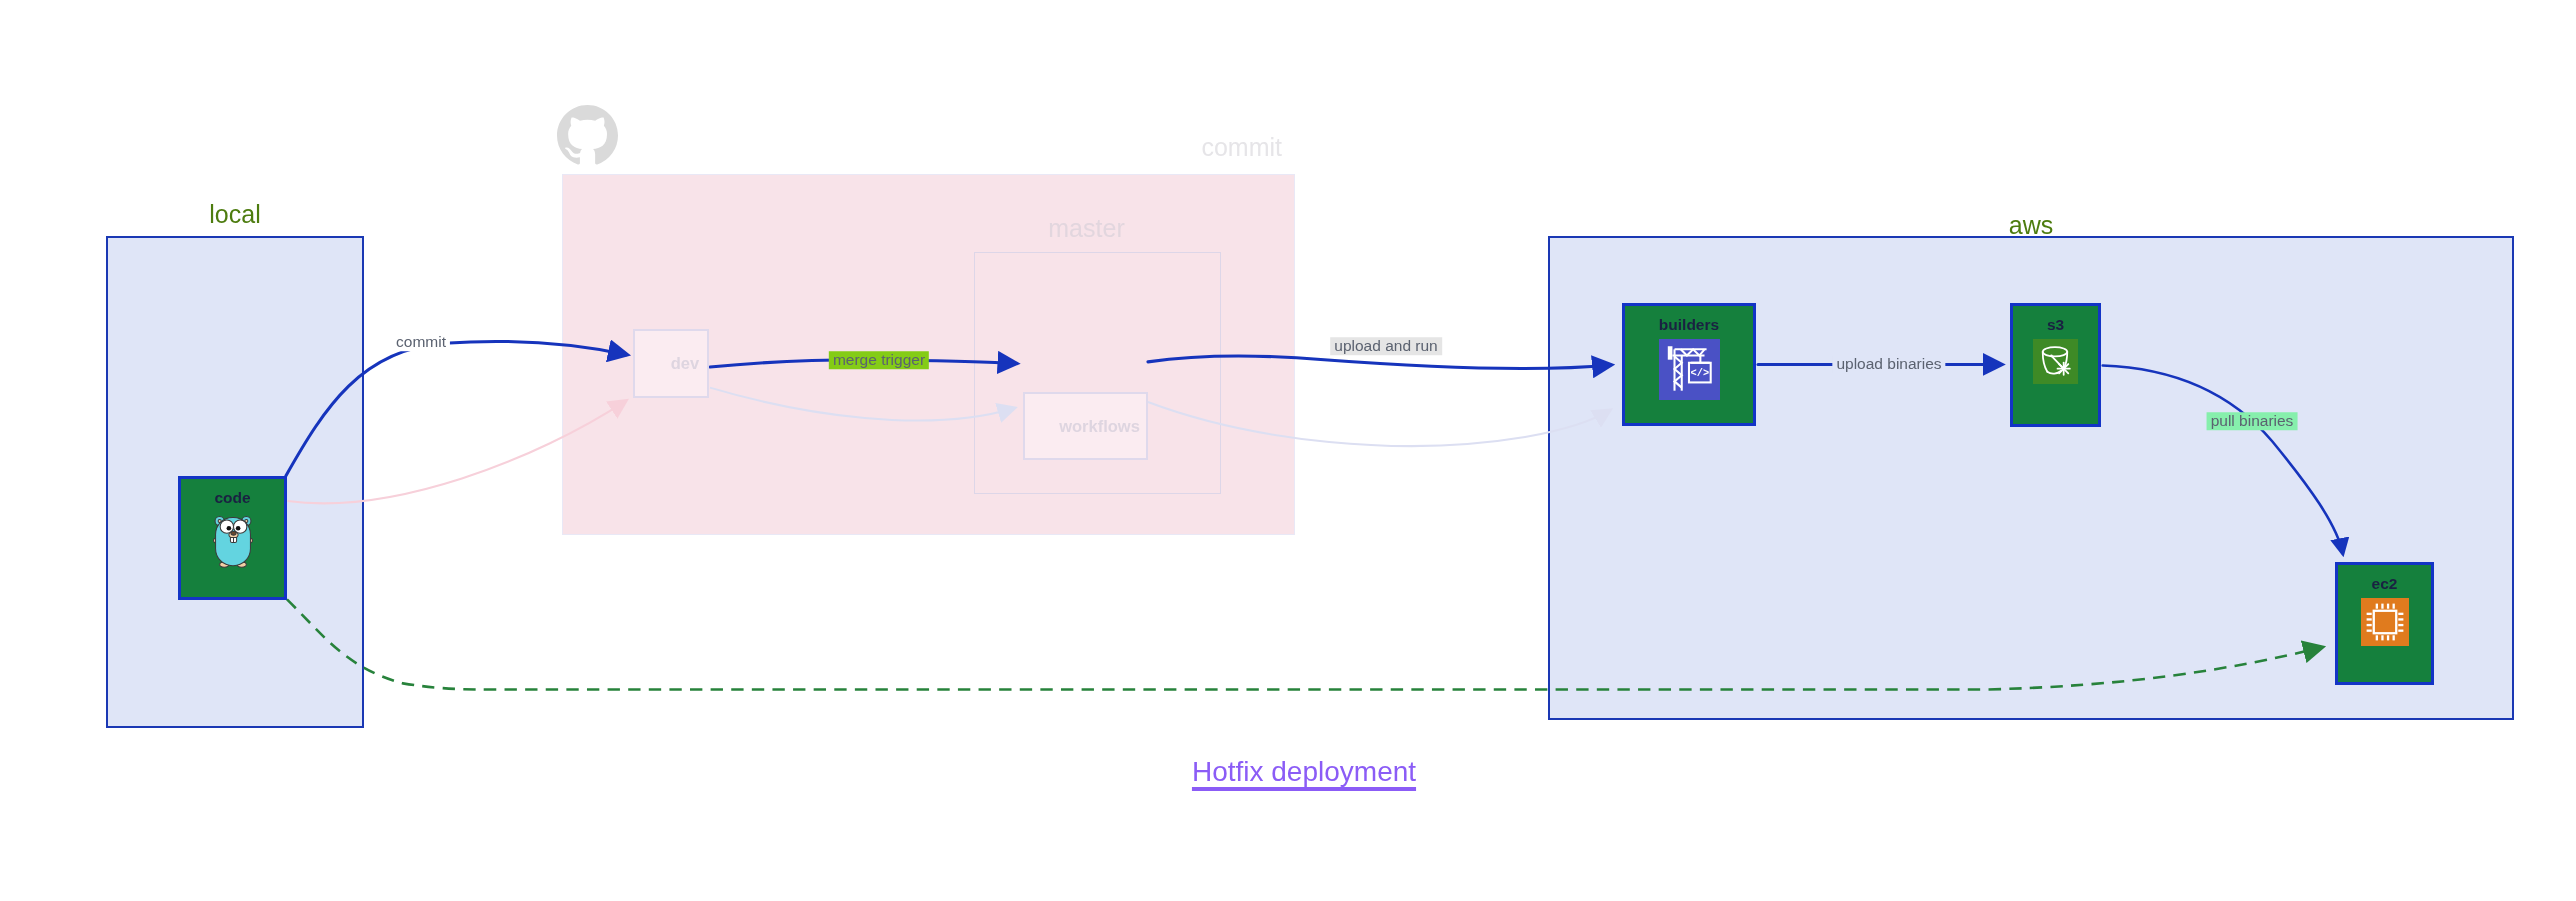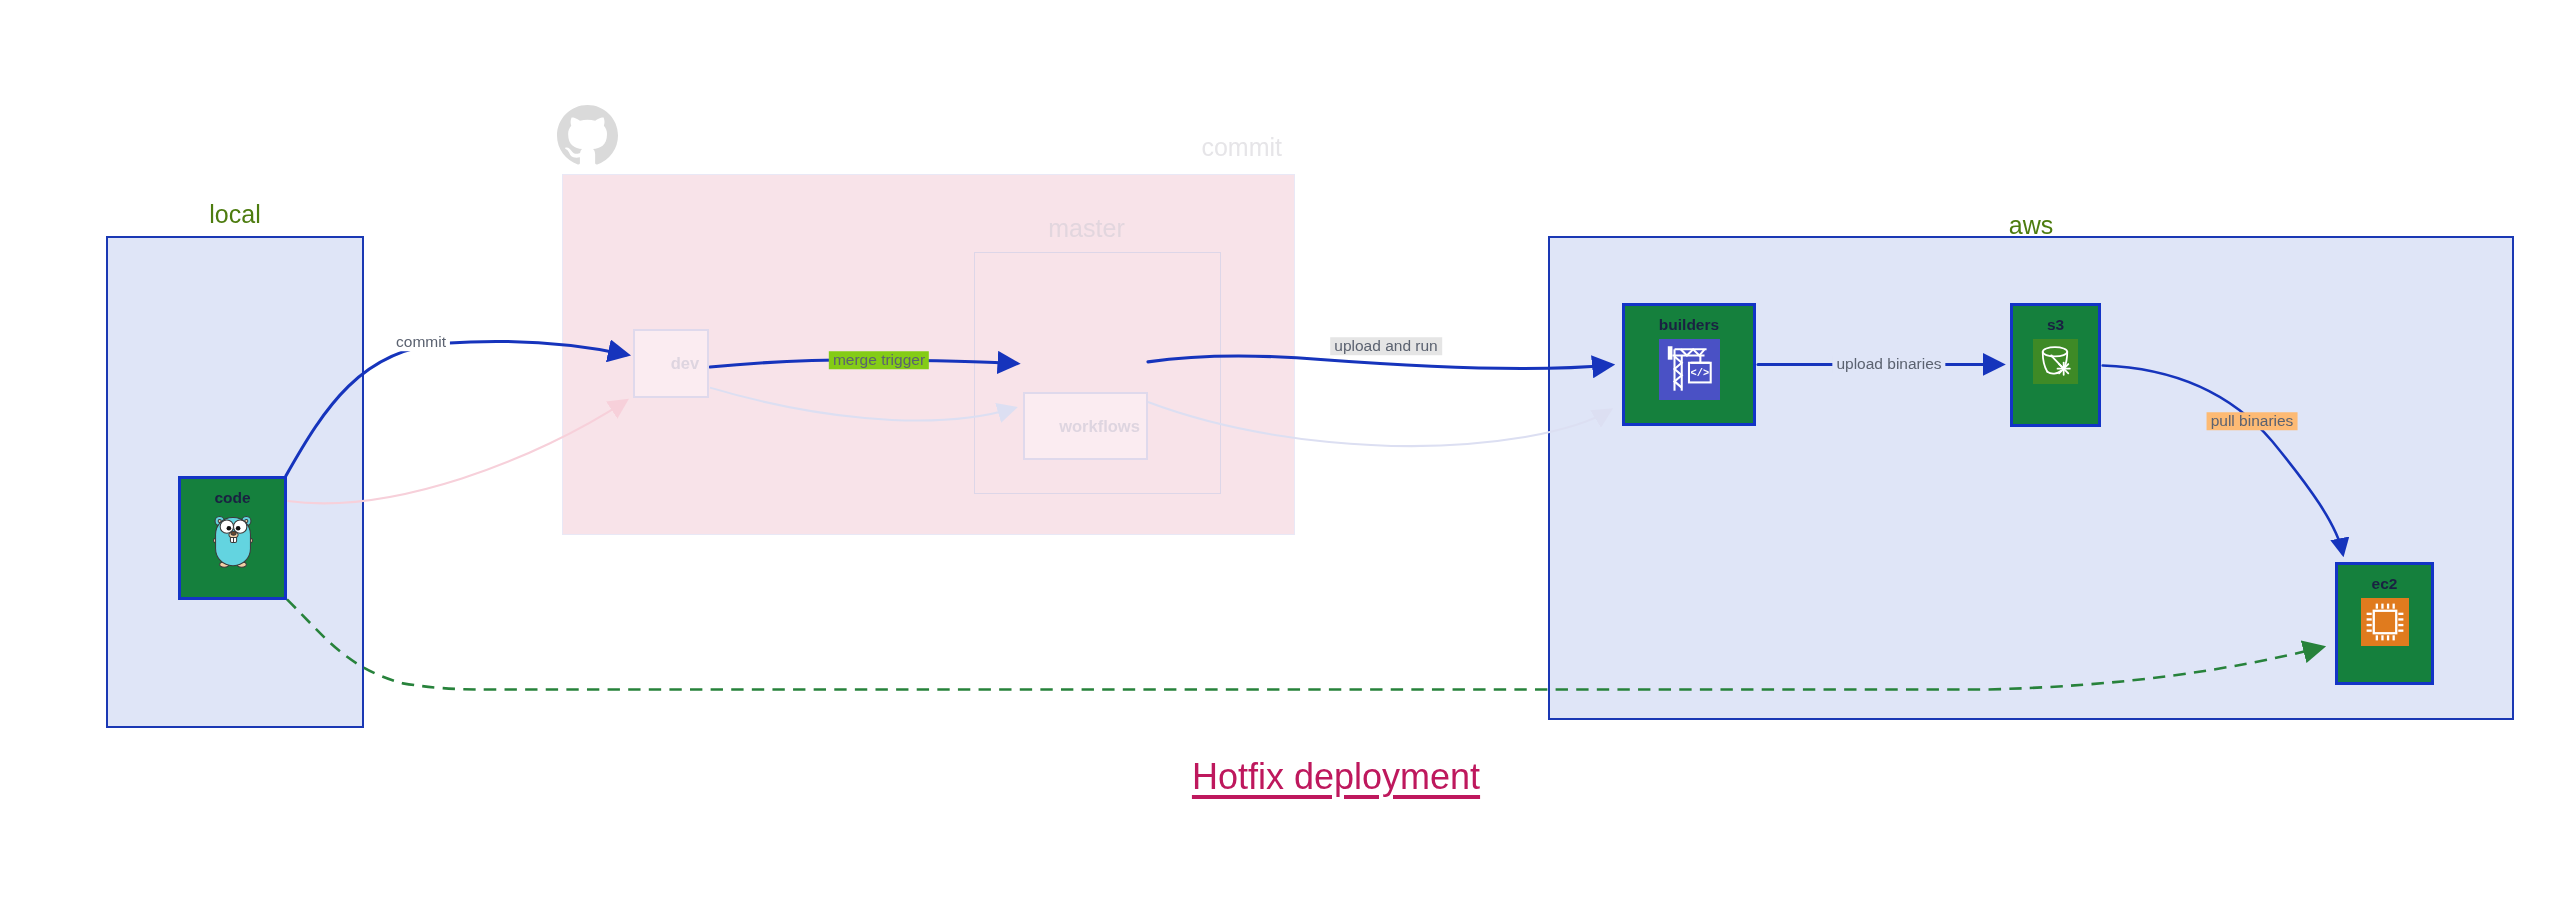--- a/index.html
+++ b/index.html
@@ -28,23 +28,23 @@
   .node.faded .node-label{margin-top:0;color:#ded5e0;font-size:16.5px;}
   .node-icon{margin-top:6.2px;}
   
   .edge-label{
     position:absolute;transform:translate(-50%,-50%);font-size:15.5px;
     color:#5b6270;padding:1px 4.1px;line-height:1;white-space:nowrap;z-index:4;
   }
   #svg-edges{position:absolute;left:0;top:0;z-index:2;}
   
   .diagram-title{
-    position:absolute;transform:translateX(-50%);font-size:36px;color:#be185d;
+    position:absolute;transform:translateX(-50%);font-size:28px;color:#8b5cf6;
     text-decoration:underline;text-decoration-thickness:3.6px;text-underline-offset:6.2px;
-    white-space:nowrap;z-index:5;margin-left:32px;
+    white-space:nowrap;z-index:5;
   }
 </style>
 </head>
 <body>
 
 <div id="canvas">
 
   <div class="cluster-label" style="left:106px;top:202px;width:258px;">local</div>
   <div class="cluster" style="left:106px;top:236px;width:258px;height:492px;background:#dfe5f7;border:2.6px solid #1a38b4;"></div>
 
@@ -200,18 +200,18 @@
             <line x1="73" y1="64" x2="83" y2="64"></line>
         </g>
       </svg>
     </div>
   </div>
 
   <div class="edge-label" style="left:421px;top:342px;background:#ffffff;">commit</div>
   <div class="edge-label" style="left:879px;top:360px;background:#84cc16;">merge trigger</div>
   <div class="edge-label" style="left:1386px;top:346px;background:#e5e5e5;">upload and run</div>
   <div class="edge-label" style="left:1889px;top:364px;background:#dfe5f7;">upload binaries</div>
-  <div class="edge-label" style="left:2252px;top:421px;background:#fdba74;">pull binaries</div>
+  <div class="edge-label" style="left:2252px;top:421px;background:#86efac;">pull binaries</div>
 
   <div class="diagram-title" style="left:1304px;top:756px;">Hotfix deployment</div>
 
 </div>
 
 
 </body></html>

